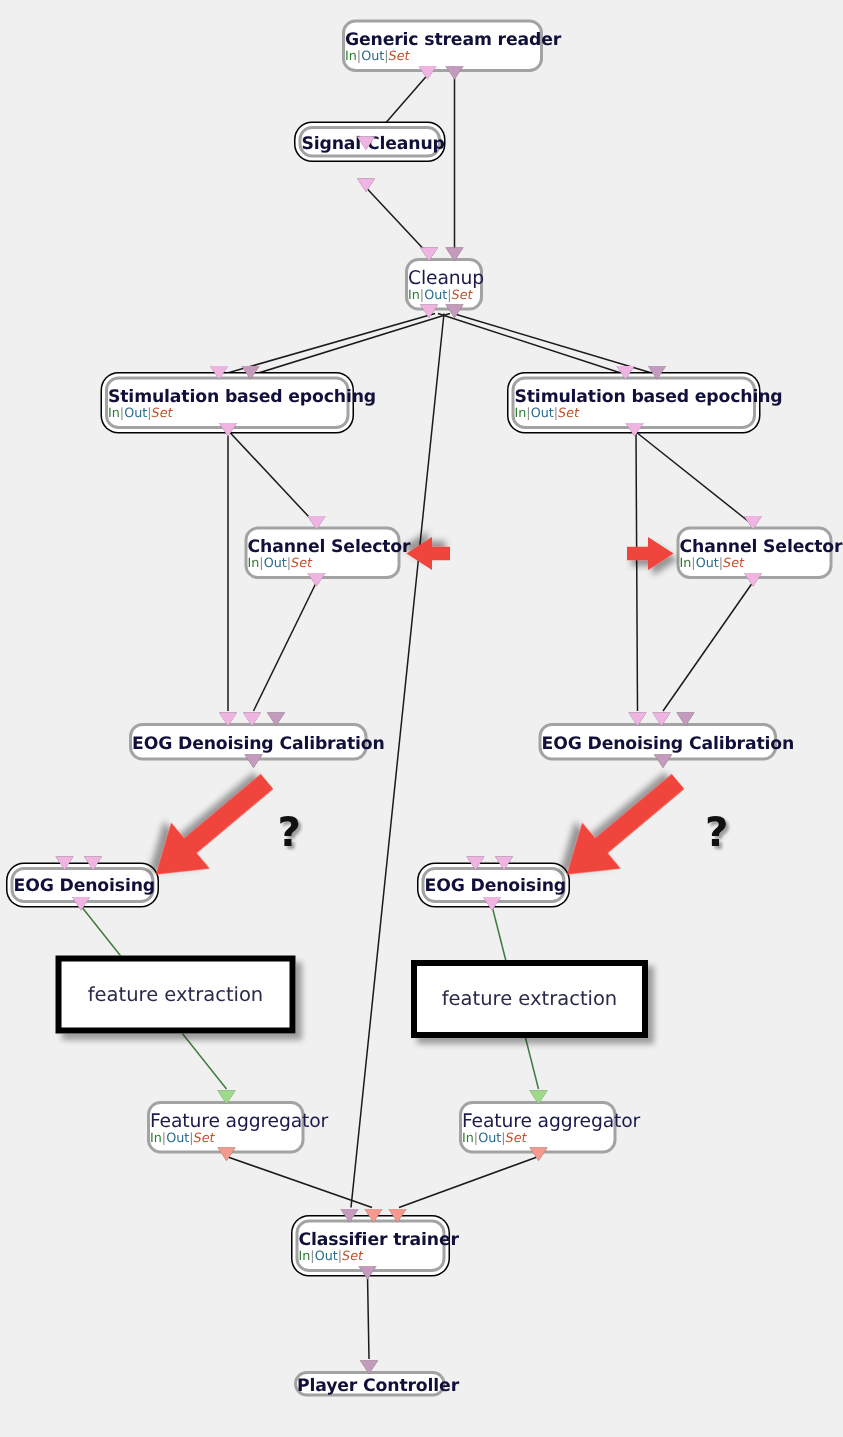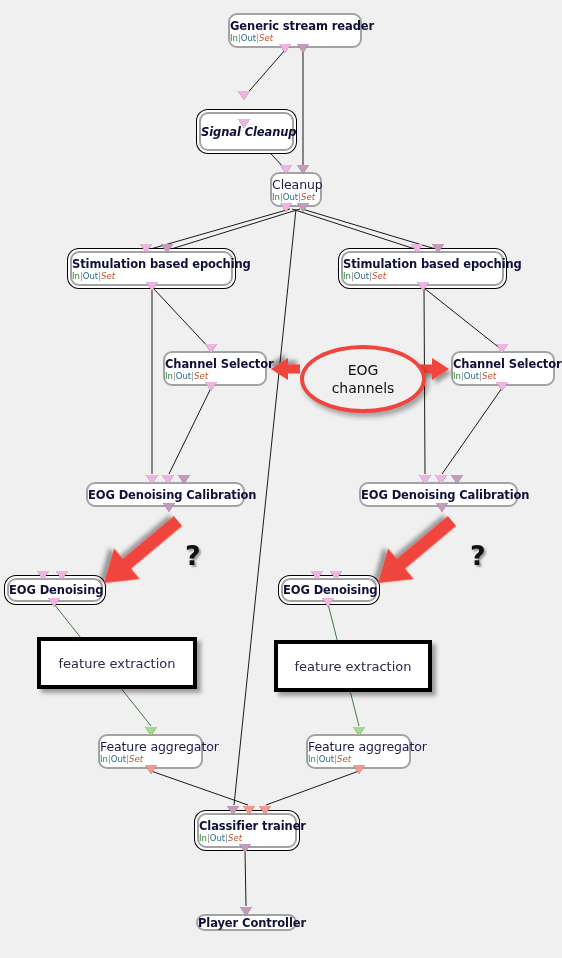--- a/index.html
+++ b/index.html
@@ -147,21 +147,21 @@
       <path d="M 151,771 L 248,805" stroke="#1a1a1a" stroke-width="1" fill="none"></path>
       <path d="M 359,771 L 266,805" stroke="#1a1a1a" stroke-width="1" fill="none"></path>
       <path d="M 245,850 L 246,906" stroke="#1a1a1a" stroke-width="1" fill="none"></path>
     </svg>
 
   <div id="node-layer">
       <div class="node" style="left: 228px; top: 13px; width: 134px; height: 35px;">
         <div class="title">Generic stream reader</div>
         <div class="ports"><span class="p-in">In</span><span class="p-sep">|</span><span class="p-out">Out</span><span class="p-sep">|</span><span class="p-set">Set</span></div>
       </div>
-      <div class="node dbl" style="left: 199px; top: 112px; width: 95px; height: 39px; font-style: italic;">
+      <div class="node dbl" style="left: 199px; top: 84px; width: 95px; height: 21px;">
         <div class="title">Signal Cleanup</div>
       </div>
       <div class="node plain" style="left: 270px; top: 172px; width: 52px; height: 35px;">
         <div class="title">Cleanup</div>
         <div class="ports"><span class="p-in">In</span><span class="p-sep">|</span><span class="p-out">Out</span><span class="p-sep">|</span><span class="p-set">Set</span></div>
       </div>
       <div class="node dbl" style="left: 70px; top: 251px; width: 163px; height: 35px;">
         <div class="title">Stimulation based epoching</div>
         <div class="ports"><span class="p-in">In</span><span class="p-sep">|</span><span class="p-out">Out</span><span class="p-sep">|</span><span class="p-set">Set</span></div>
       </div>
@@ -252,24 +252,20 @@
         <filter id="shadow" x="-50%" y="-50%" width="220%" height="220%">
           <feDropShadow dx="3" dy="4" stdDeviation="2.2" flood-color="#000" flood-opacity="0.38"></feDropShadow>
         </filter>
       </defs>
       <polygon points="0,-4.5 12,-4.5 12,-11 29,0 12,11 12,4.5 0,4.5" fill="#f0443c" transform="translate(300,369) rotate(180)" filter="url(#shadow)"></polygon>
       <polygon points="0,-4.5 14,-4.5 14,-11 31,0 14,11 14,4.5 0,4.5" fill="#f0443c" transform="translate(418,369) rotate(0)" filter="url(#shadow)"></polygon>
       <polygon points="0,-6.5 66.54014708917735,-6.5 66.54014708917735,-20 96.54014708917735,0 66.54014708917735,20 66.54014708917735,6.5 0,6.5" fill="#f0443c" transform="translate(178,521) rotate(140.04245106917094)" filter="url(#shadow)"></polygon>
       <polygon points="0,-6.5 66.54014708917735,-6.5 66.54014708917735,-20 96.54014708917735,0 66.54014708917735,20 66.54014708917735,6.5 0,6.5" fill="#f0443c" transform="translate(452,521) rotate(140.04245106917094)" filter="url(#shadow)"></polygon>
     </svg>
 
-  <div class="ellipse-ann" id="ellipse-ann" style="left: 300px; top: 345px; width: 118px; height: 60px; border-color: rgb(240, 68, 60);">
-    <span>EOG</span>
-    <span>channels</span>
-  </div>
 
   <div id="ann-layer">
       <div class="qmark" style="left: 185px; top: 542px;">?</div>
       <div class="qmark" style="left: 470px; top: 542px;">?</div>
       <div class="rect-ann" style="left: 37px; top: 637px; width: 160px; height: 52px;">feature extraction</div>
       <div class="rect-ann" style="left: 274px; top: 640px; width: 158px; height: 52px;">feature extraction</div>
     </div>
 
 </div>
 

